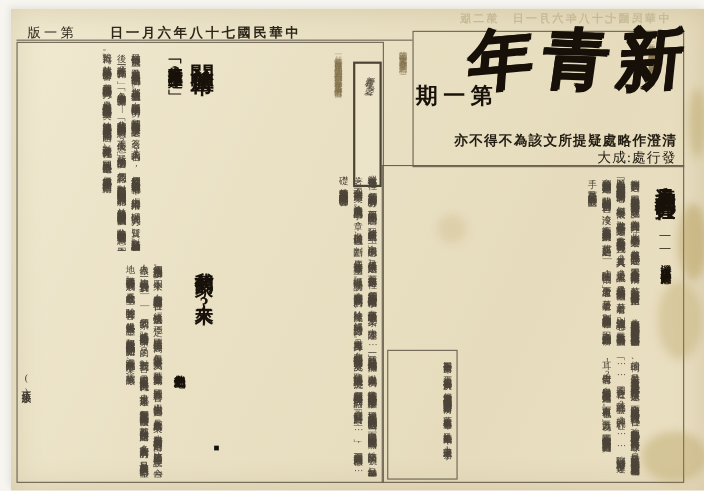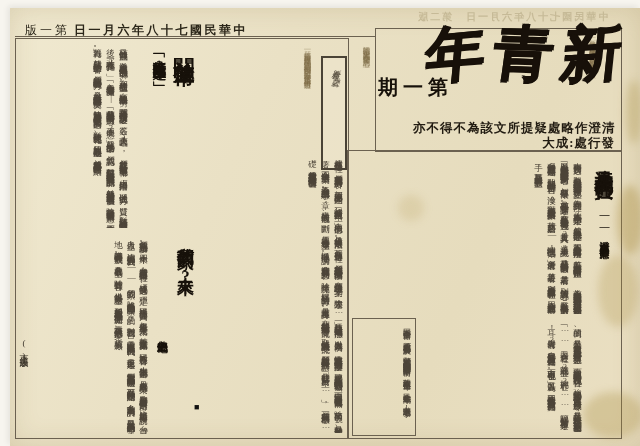--- a/index.html
+++ b/index.html
@@ -29,37 +29,37 @@
 </style>
 </head>
 <body>
 
 <div id="paper"></div>
 
 <div class="htext" style="left:398px;top:10px;width:228px;text-align:center;font-size:10px;letter-spacing:2px;
             color:#c6ba97;font-weight:bold;transform:scaleX(-1);">中華民國七十八年六月一日　第二版</div>
 
 <div class="htext" style="left:25px;top:22px;font-size:12px;font-weight:normal;letter-spacing:3px;">版一第</div>
-<div class="htext" style="left:74px;top:22px;font-size:12px;font-weight:bold;letter-spacing:2.5px;">日一月六年八十七國民華中</div>
+<div class="htext" style="left:100px;top:22px;font-size:12px;font-weight:bold;letter-spacing:2.5px;">日一月六年八十七國民華中</div>
 <div class="hline" style="left:15px;top:36px;width:360px;"></div>
 
 <div class="box" style="left:15px;top:38px;width:332px;height:399px;"></div>
 <div class="box" style="left:347px;top:150px;width:273px;height:287px;"></div>
 <div class="box" style="left:375px;top:28px;width:245px;height:122px;"></div>
 
 <div class="v bleed" style="left:468px;top:34px;width:130px;height:80px;font-size:7px;line-height:13px;">新一代青年當發揚自尊自信之西潮在風雨飄搖的年代必定成為讓我們刻苦自勵代之而起者也我們以為青年文化改造任重道遠粉墨之中自覺自省力行不輟</div>
 <div style="position:absolute;left:425px;top:24px;width:196px;display:flex;justify-content:space-between;">
   <span class="mast-char" style="transform:rotate(-5deg) skewX(-10deg);">年</span>
   <span class="mast-char" style="transform:rotate(2deg) skewX(-6deg);">青</span>
   <span class="mast-char" style="transform:rotate(-3deg) skewX(-9deg);">新</span>
 </div>
 <div class="htext" style="left:378px;top:74px;font-size:20px;font-weight:bold;letter-spacing:5px;color:#17110a;">期一第</div>
 <div class="htext" style="left:413px;top:120px;width:202px;text-align:center;font-size:12.5px;font-weight:bold;
             letter-spacing:1px;color:#221c12;">亦不得不為該文所提疑處略作澄清</div>
-<div class="htext" style="left:413px;top:135px;width:202px;text-align:right;font-size:12.5px;font-weight:bold;
+<div class="htext" style="left:413px;top:135px;width:202px;text-align:right;font-size:12.5px;font-weight:normal;
             letter-spacing:1px;color:#221c12;">大成:處行發</div>
 
 <div style="position:absolute;left:321px;top:56px;width:22px;height:110px;border:2px solid #4a4336;background:rgba(240,233,210,.4);"></div>
 <div class="v" style="left:325px;top:62px;width:16px;height:100px;font-size:8.5px;letter-spacing:2px;
             color:#5b5243;font-style:italic;transform:rotate(2deg);">新青年・之聲</div>
 
 <div class="v bleed" style="left:205px;top:44px;width:110px;height:100px;font-size:7.5px;line-height:15px;">新一代青年當發揚自尊自信之西潮在風雨飄搖的年代必定成為讓我們刻苦自勵代之而起者也我們以為青年文化改造任重道遠粉墨之中自覺自省力行不輟</div>
 <div class="v bleed" style="left:350px;top:40px;width:22px;height:106px;font-size:7.5px;line-height:11px;">誰信的爾匯吾等創文化省思為求同人奉養之精神願付之萬之的心血</div>
 
 <div class="v headline" style="left:168px;top:42px;width:30px;height:132px;font-size:21px;letter-spacing:3px;">關於傳單</div>

